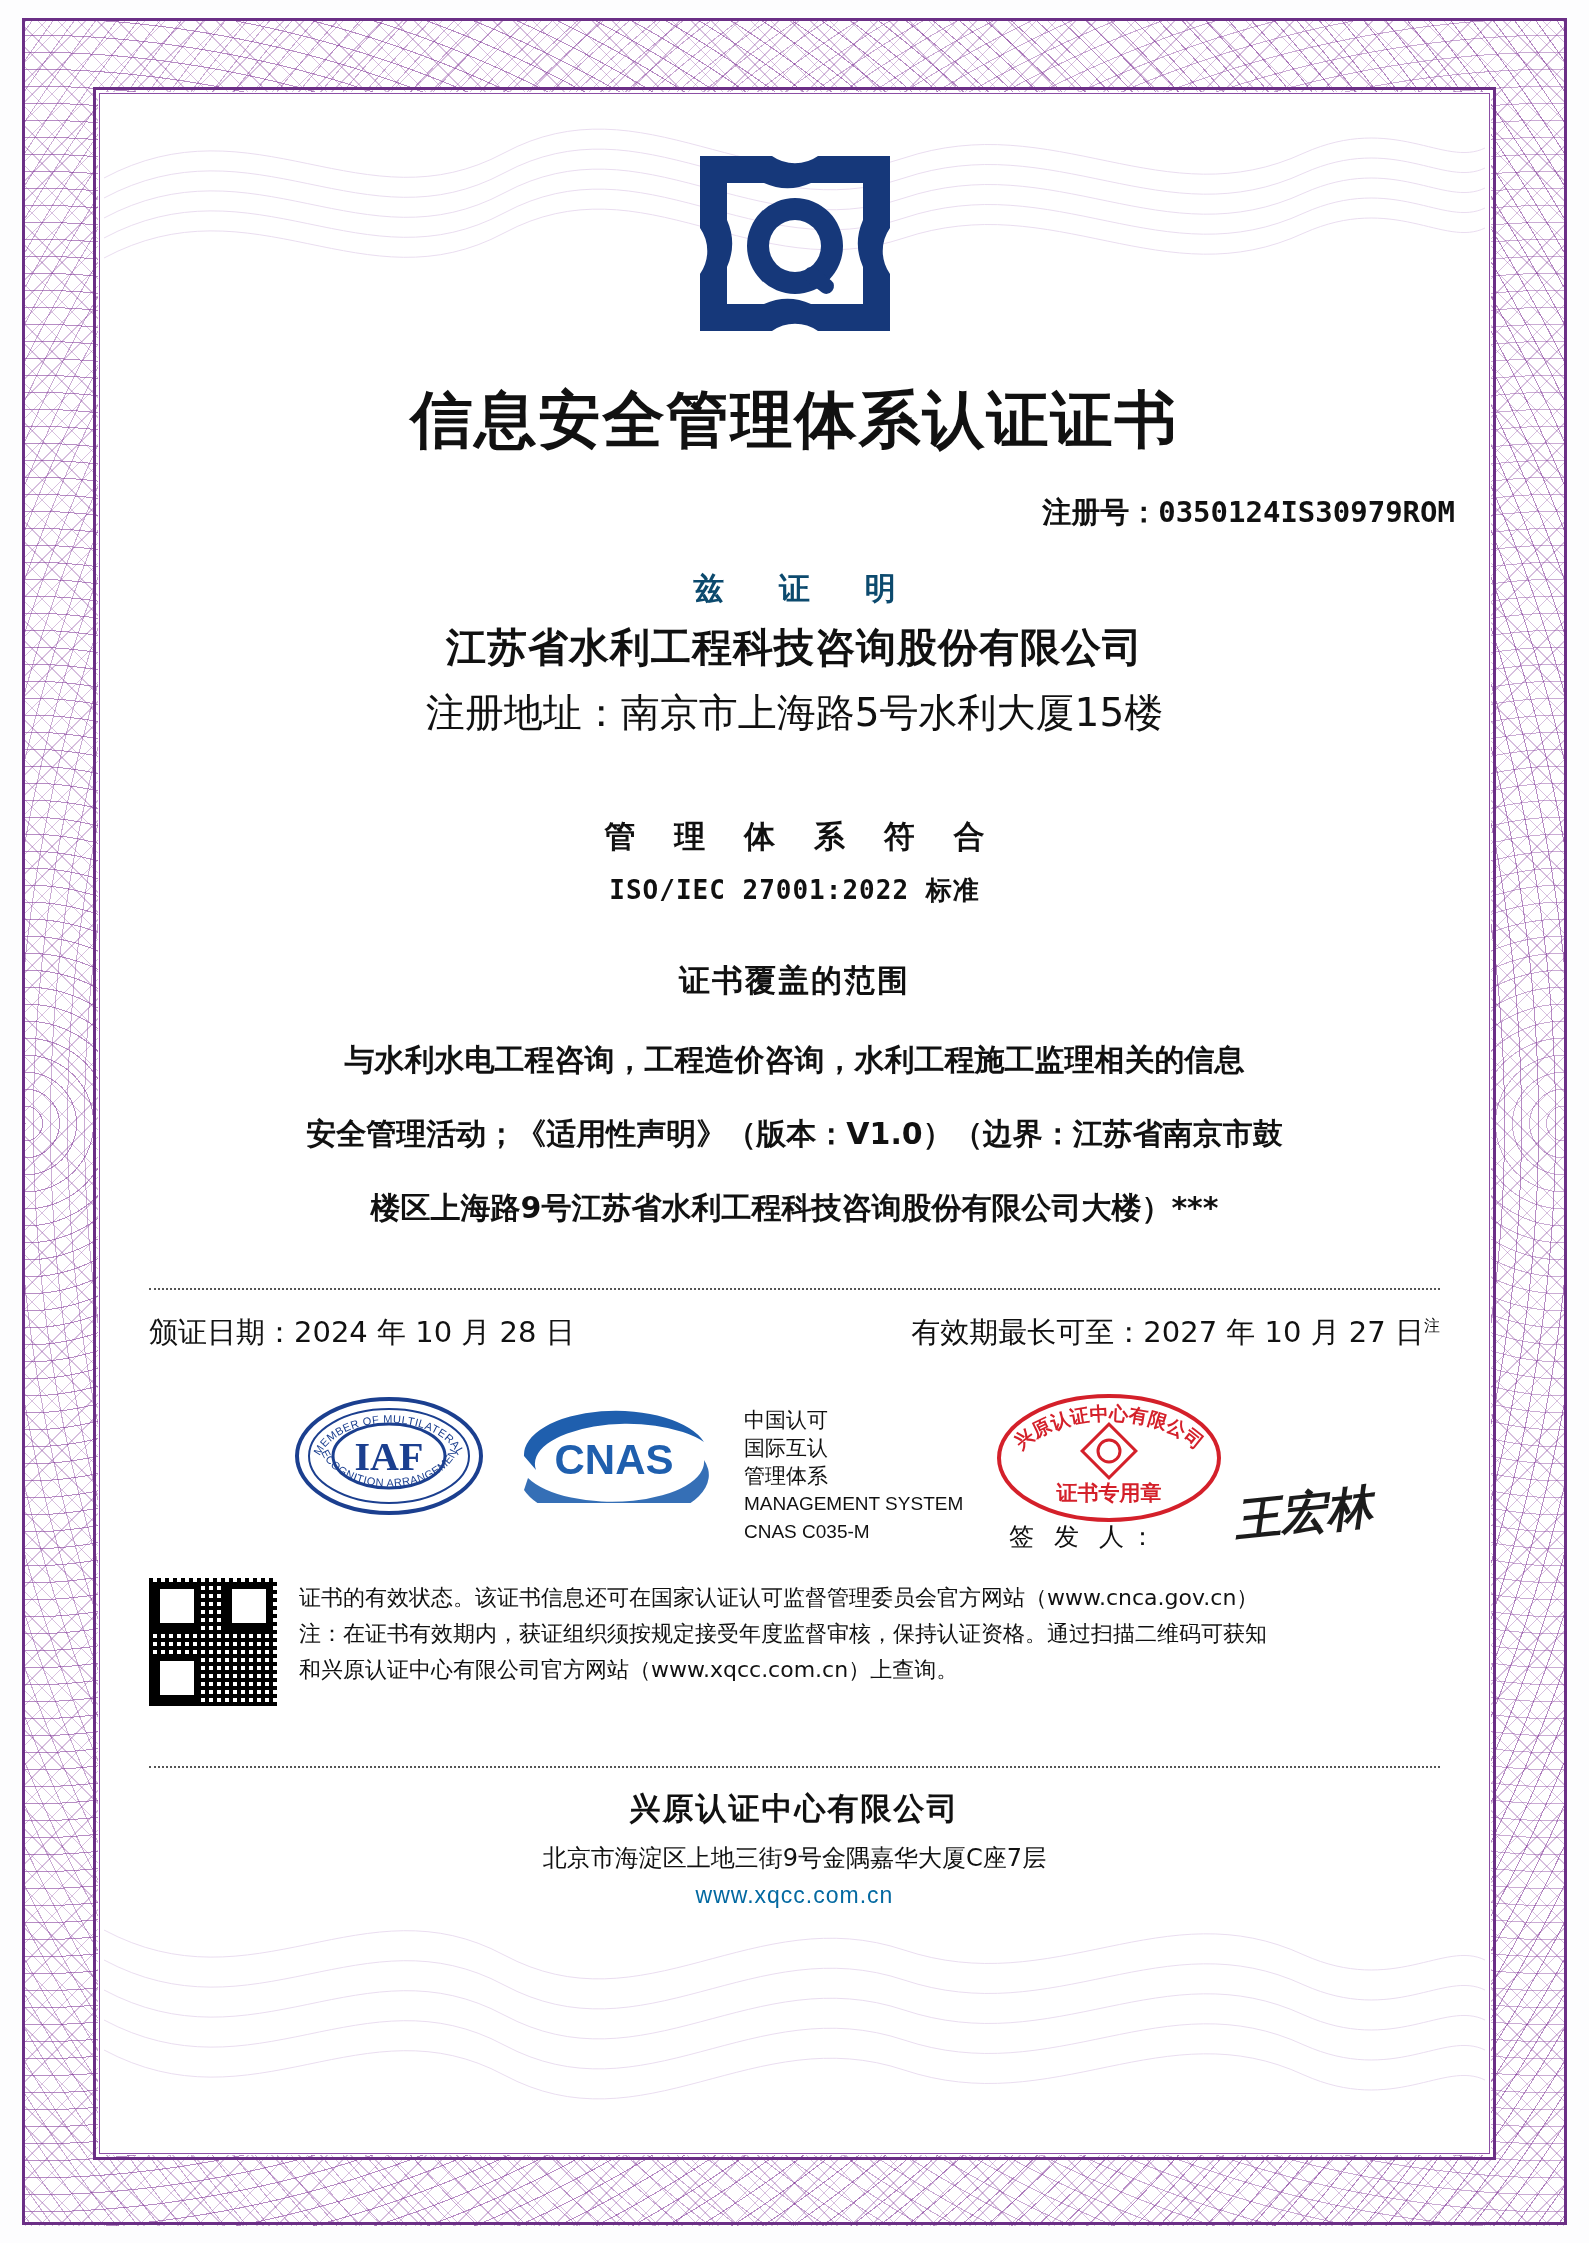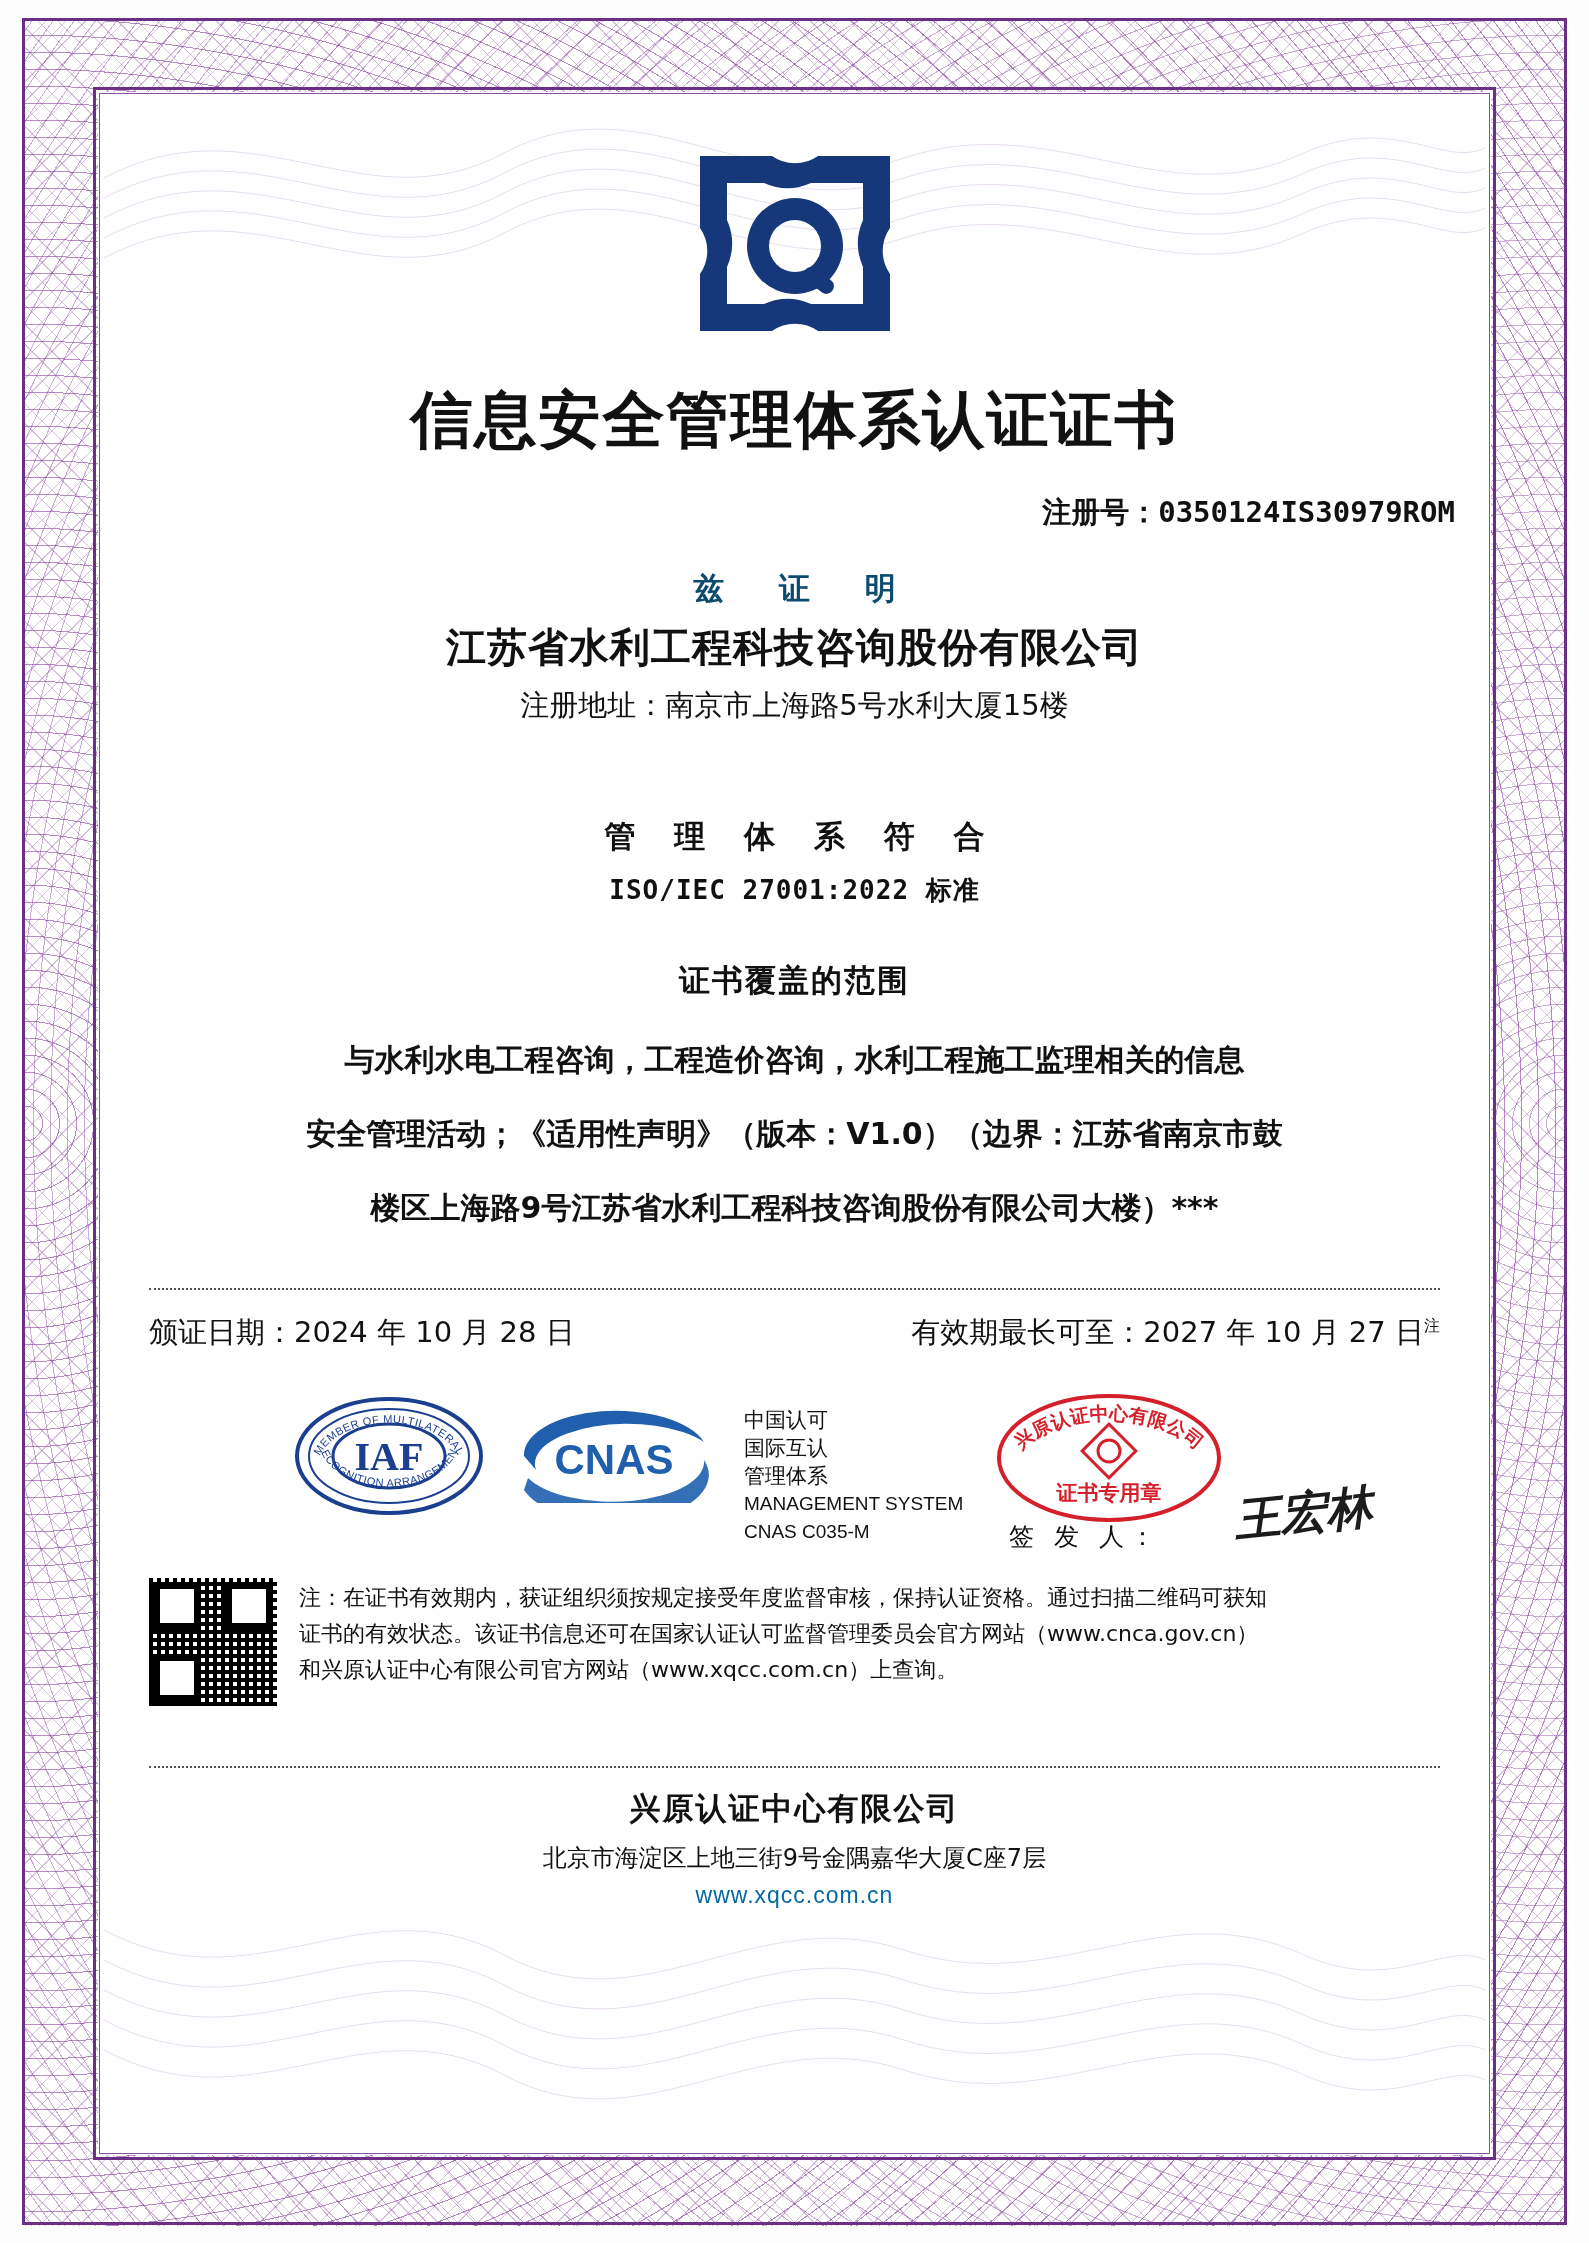--- a/index.html
+++ b/index.html
@@ -158,21 +158,21 @@
     color: #111;
     font-family: "DejaVu Sans", "Liberation Sans", sans-serif;
     letter-spacing: 1px;
   }
 
   .addr {
     position: absolute;
     left: 0; right: 0;
     top: 588px;
     text-align: center;
-    font-size: 29px;
+    font-size: 39px;
     color: #111;
     font-family: "DejaVu Sans", "Liberation Sans", sans-serif;
   }
   .credit {
     position: absolute;
     left: 0; right: 0;
     top: 645px;
     text-align: center;
     font-size: 29px;
     color: #111;
@@ -521,24 +521,24 @@
 
       <div class="issuer-label">签 发 人：</div>
       <div class="signature">王宏林</div>
     </div>
 
     <div class="note-block">
       <div class="qr">
         <div class="qr-eye3"></div>
       </div>
       <div class="note-text">
+        <div>证书的有效状态。该证书信息还可在国家认证认可监督管理委员会官方网站（www.cnca.gov.cn）</div>
         <div>
           <span class="lbl">注：</span><span>在证书有效期内，获证组织须按规定接受年度监督审核，保持认证资格。通过扫描二维码可获知</span>
         </div>
-        <div>证书的有效状态。该证书信息还可在国家认证认可监督管理委员会官方网站（www.cnca.gov.cn）</div>
         <div>和兴原认证中心有限公司官方网站（www.xqcc.com.cn）上查询。</div>
       </div>
     </div>
 
     <div class="dots-bottom"></div>
 
     <div class="footer">
       <div class="org">兴原认证中心有限公司</div>
       <div class="faddr">北京市海淀区上地三街9号金隅嘉华大厦C座7层</div>
       <div class="fweb">www.xqcc.com.cn</div>

